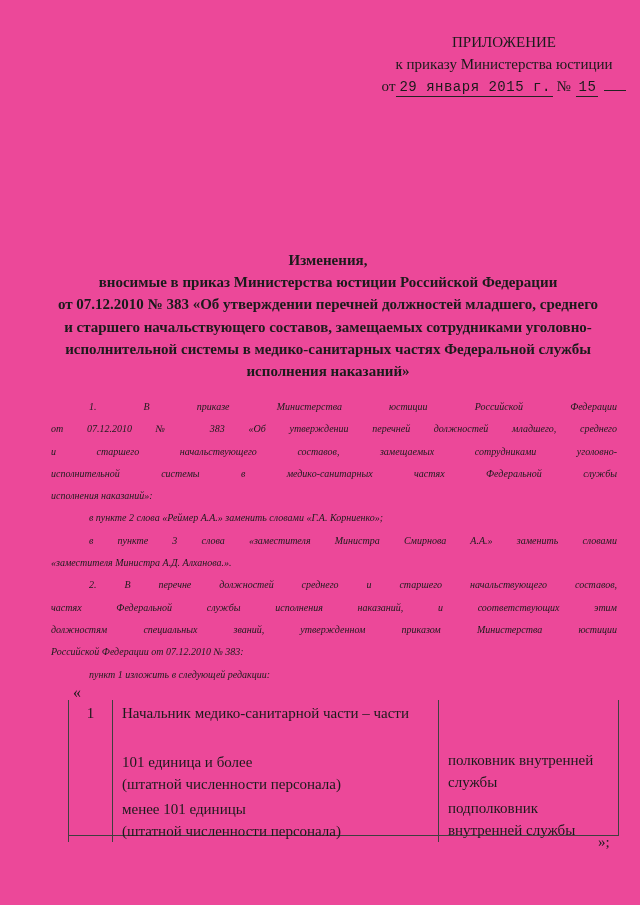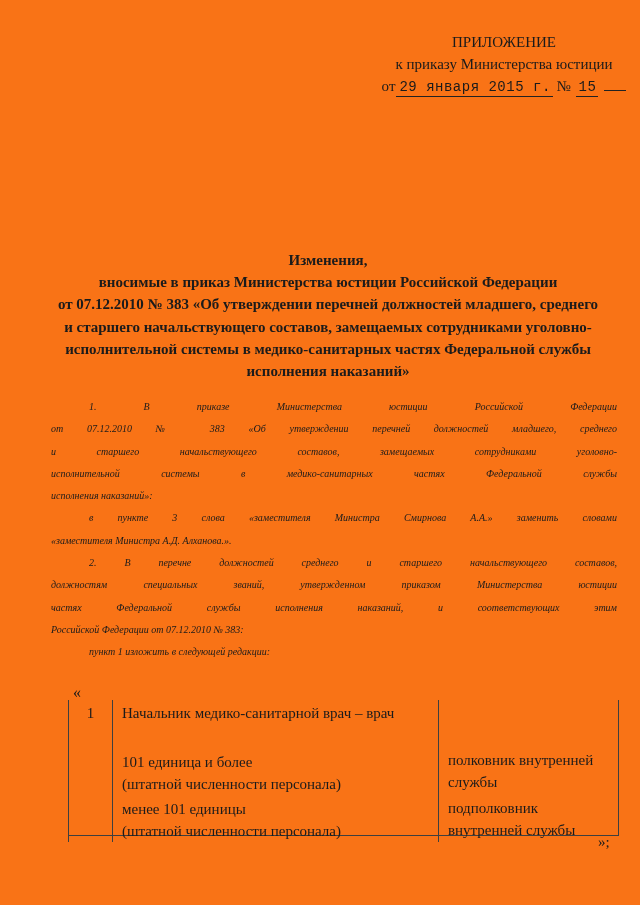--- a/index.html
+++ b/index.html
@@ -1,20 +1,20 @@
 <!DOCTYPE html>
 <html><head>
 <meta charset="utf-8">
 <style>
   html, body { margin: 0; padding: 0; background: #ffffff; }
   #page {
     position: relative;
     width: 640px;
     height: 905px;
-    background: #f97316;
+    background: #ec4899;
     font-family: "Liberation Serif", serif;
     color: #1b1b1b;
     overflow: hidden;
   }
 
   
   .header-block {
     position: absolute;
     top: 31px;
     left: 368px;
@@ -126,40 +126,43 @@
 
   <div class="body-block">
     <div class="para">
       <div class="line first">1. В приказе Министерства юстиции Российской Федерации</div>
       <div class="line">от 07.12.2010 № 383 «Об утверждении перечней должностей младшего, среднего</div>
       <div class="line">и старшего начальствующего составов, замещаемых сотрудниками уголовно-</div>
       <div class="line">исполнительной системы в медико-санитарных частях Федеральной службы</div>
       <div class="line last">исполнения наказаний»:</div>
     </div>
     <div class="para">
+      <div class="line first last">в пункте 2 слова «Реймер А.А.» заменить словами «Г.А. Корниенко»;</div>
+    </div>
+    <div class="para">
       <div class="line first">в пункте 3 слова «заместителя Министра Смирнова А.А.» заменить словами</div>
       <div class="line last">«заместителя Министра А.Д. Алханова.».</div>
     </div>
     <div class="para">
       <div class="line first">2. В перечне должностей среднего и старшего начальствующего составов,</div>
+      <div class="line">частях Федеральной службы исполнения наказаний, и соответствующих этим</div>
       <div class="line">должностям специальных званий, утвержденном приказом Министерства юстиции</div>
-      <div class="line">частях Федеральной службы исполнения наказаний, и соответствующих этим</div>
       <div class="line last">Российской Федерации от 07.12.2010 № 383:</div>
     </div>
     <div class="para">
       <div class="line first last">пункт 1 изложить в следующей редакции:</div>
     </div>
   </div>
 
   <div class="open-quote">«</div>
 
   <div class="ranks-table">
     <div class="cell cell-num">1</div>
     <div class="cell cell-pos">
-      <div>Начальник медико-санитарной врач – врач</div>
+      <div>Начальник медико-санитарной части – части</div>
       <div class="cond-a">101 единица и более</div>
       <div>(штатной численности персонала)</div>
       <div class="cond2-a">менее 101 единицы</div>
       <div>(штатной численности персонала)</div>
     </div>
     <div class="cell cell-rank">
       <div class="rank-spacer"></div>
       <div class="rank-1">полковник внутренней службы</div>
       <div class="rank-2">подполковник внутренней службы</div>
     </div>

